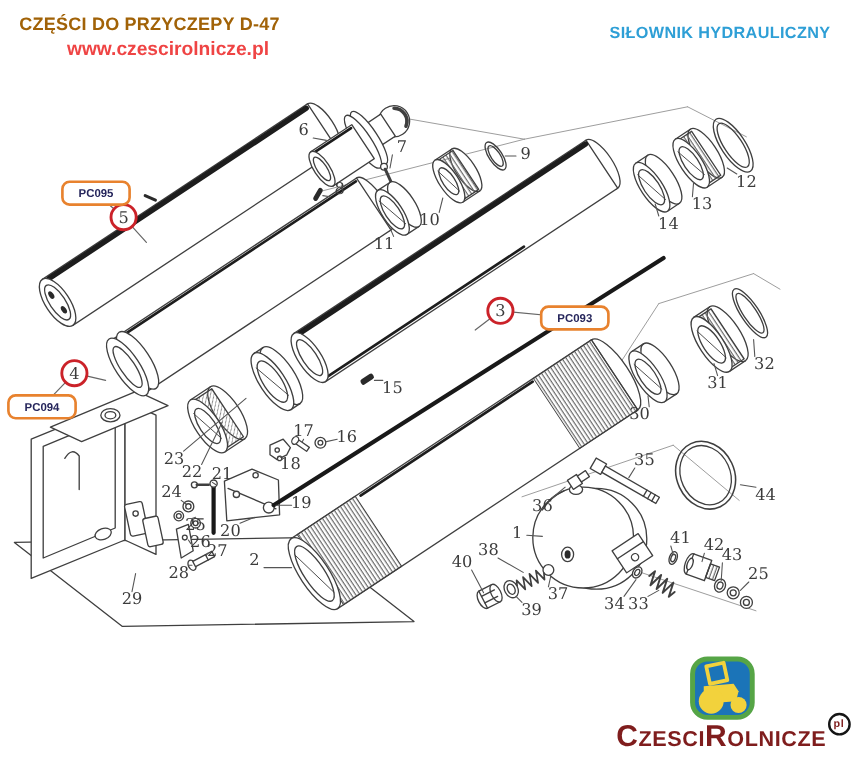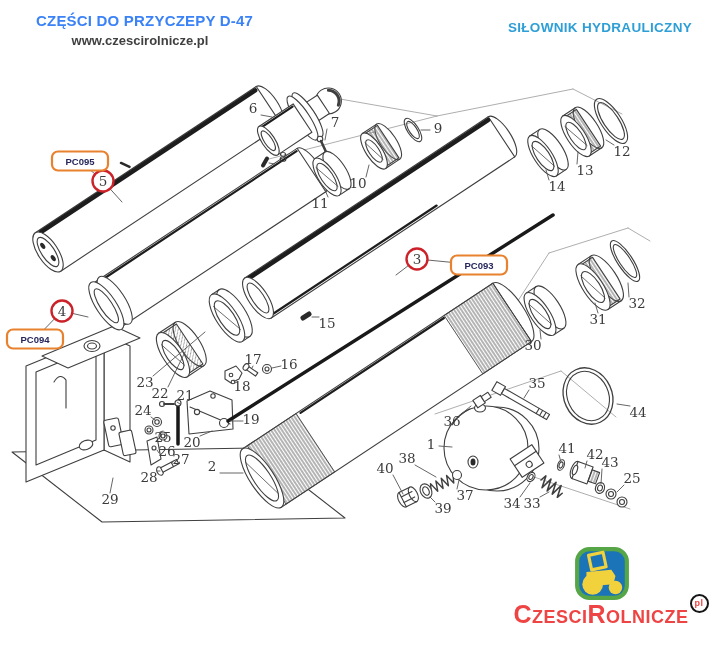--- a/index.html
+++ b/index.html
@@ -1,39 +1,39 @@
 <!DOCTYPE html>
 <html><head>
 <meta charset="utf-8">
 <style>
   html,body{margin:0;padding:0;background:#fff;}
   #stage{position:relative;width:720px;height:647px;background:#fff;overflow:hidden;
          font-family:"Liberation Sans",sans-serif;}
-  .hdr-title{position:absolute;left:36px;top:12px;font-size:15px;font-weight:bold;color:#3b82f6;letter-spacing:.2px;}
-  .hdr-site{position:absolute;left:24px;top:33px;width:232px;text-align:center;font-size:13px;font-weight:bold;color:#404040;}
+  .hdr-title{position:absolute;left:16px;top:12px;font-size:15px;font-weight:bold;color:#a16207;letter-spacing:.2px;}
+  .hdr-site{position:absolute;left:24px;top:33px;width:232px;text-align:center;font-size:16px;font-weight:bold;color:#ef4444;}
   .hdr-product{position:absolute;right:28px;top:20px;font-size:13.5px;font-weight:bold;letter-spacing:.3px;}
   
   .dwg *{stroke:#3f3f3f;stroke-width:1.1;fill:none;stroke-linecap:round;stroke-linejoin:round;}
   .dwg .w{fill:#fff;}
   .dwg .dk{fill:#2a2a2a;stroke:none;}
   .dwg .hv{stroke:#1d1d1d;stroke-width:4.5;}
   .dwg .hv2{stroke:#1d1d1d;stroke-width:2.2;}
   .dwg .rod{stroke:#191919;stroke-width:3.5;}
   .dwg .gl{stroke:#999;stroke-width:.8;}
   .dwg .thr{fill:url(#pThread);}
   .dwg .hat{fill:url(#pHatch);}
   .dwg .fine{stroke-width:.7;}
   .dwg .pl{stroke:#6a6a6a;stroke-width:1;}
   .dwg .ph{stroke:#7a7a7a;stroke-width:.8;}
   .dwg text{stroke:none;fill:#3b3b3b;font:13.5px "DejaVu Serif",serif;}
   .dwg text.codetext{font:bold 9.5px "Liberation Sans",sans-serif;}
   
   .logo-text{position:absolute;left:508px;top:600px;width:205px;text-align:center;
              font-family:"Liberation Sans",sans-serif;font-weight:bold;font-size:25px;
-             font-variant:small-caps;letter-spacing:.5px;color:#ef4444;white-space:nowrap;}
+             font-variant:small-caps;letter-spacing:.5px;color:#7f1d1d;white-space:nowrap;}
   .logo-tld{display:inline-block;border:2px solid #151515;border-radius:50%;
             width:15px;height:15px;line-height:15px;font-size:9px;font-variant:normal;
             text-align:center;vertical-align:top;position:relative;top:-6px;left:1px;}
 </style>
 </head>
 <body>
 
 <div id="stage">
 
   <div class="hdr-title">CZĘŚCI DO PRZYCZEPY D-47</div>

